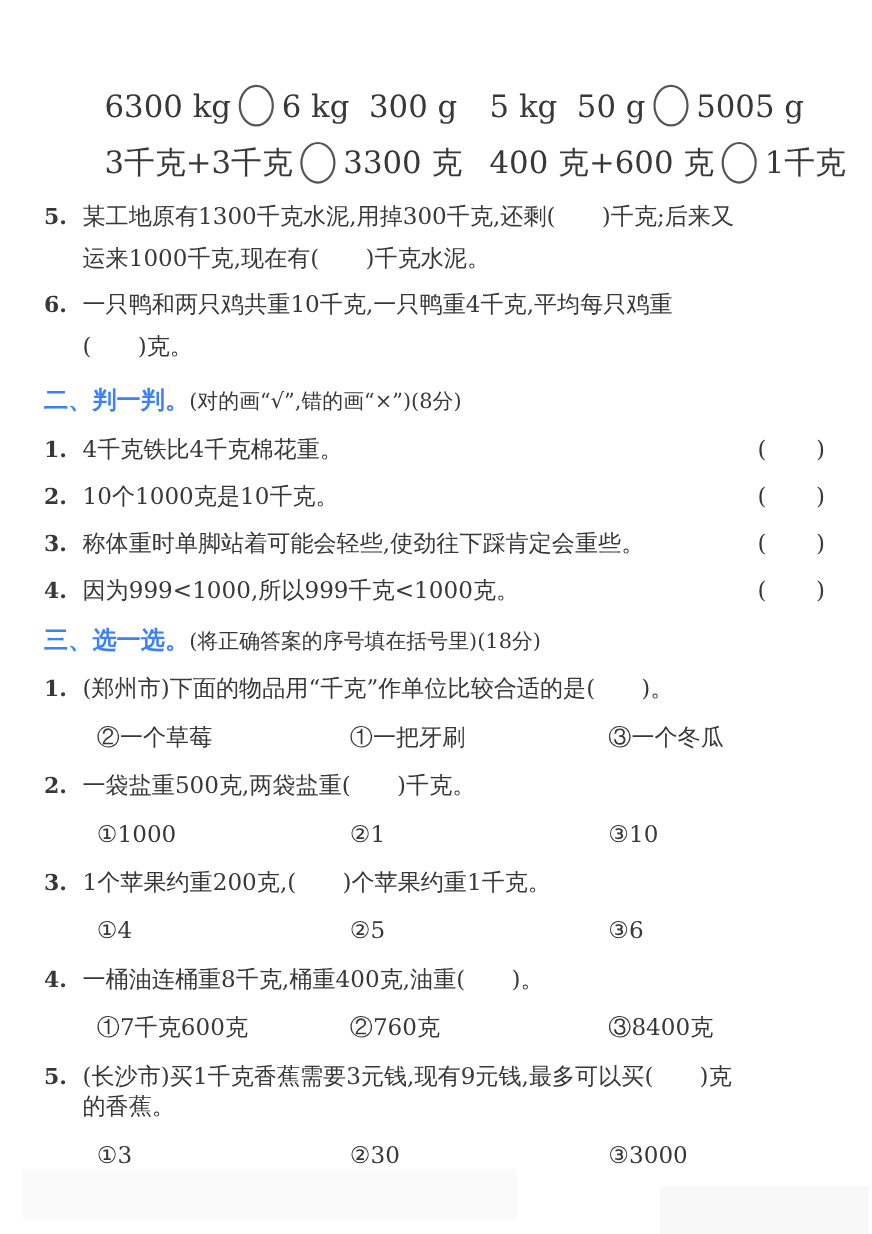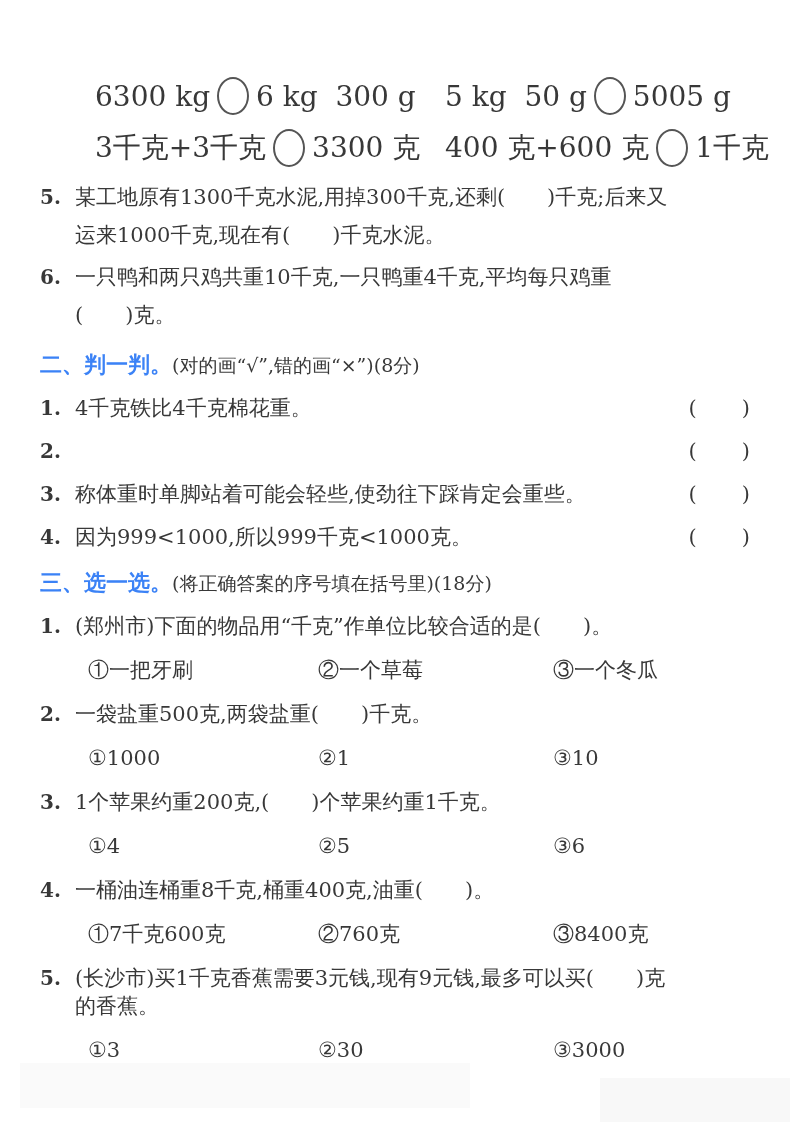--- a/index.html
+++ b/index.html
@@ -121,20 +121,21 @@
     <span class="sec-sub">(对的画“√”,错的画“×”)(8分)</span>
   </div>
 
   <div class="judge-item">
     <span class="q-no">1.</span>
     <span class="judge-text">4千克铁比4千克棉花重。</span>
     <span class="judge-blank">(　　)</span>
   </div>
   <div class="judge-item">
     <span class="q-no">2.</span>
+    <span class="judge-text">10个1000克是10千克。</span>
     <span class="judge-blank">(　　)</span>
   </div>
   <div class="judge-item">
     <span class="q-no">3.</span>
     <span class="judge-text">称体重时单脚站着可能会轻些,使劲往下踩肯定会重些。</span>
     <span class="judge-blank">(　　)</span>
   </div>
   <div class="judge-item">
     <span class="q-no">4.</span>
     <span class="judge-text">因为999&lt;1000,所以999千克&lt;1000克。</span>
@@ -147,22 +148,22 @@
   </div>
 
   <div class="choice-item">
     <div class="choice-q">
       <span class="q-no">1.</span>
       <div class="q-body">
         <div class="q-line">(郑州市)下面的物品用“千克”作单位比较合适的是(　　)。</div>
       </div>
     </div>
     <div class="options">
+      <span>②一个草莓</span>
       <span>①一把牙刷</span>
-      <span>②一个草莓</span>
       <span>③一个冬瓜</span>
     </div>
   </div>
 
   <div class="choice-item">
     <div class="choice-q">
       <span class="q-no">2.</span>
       <div class="q-body">
         <div class="q-line">一袋盐重500克,两袋盐重(　　)千克。</div>
       </div>

